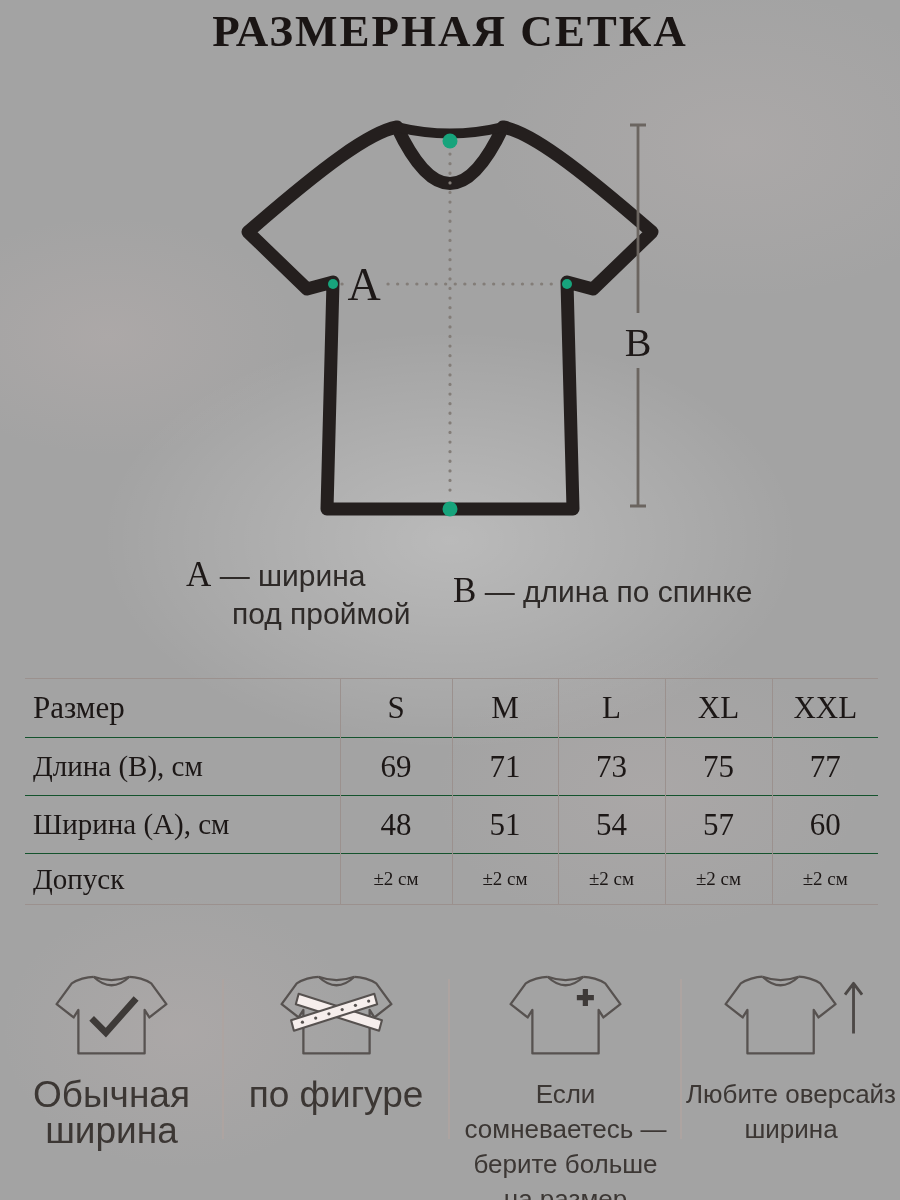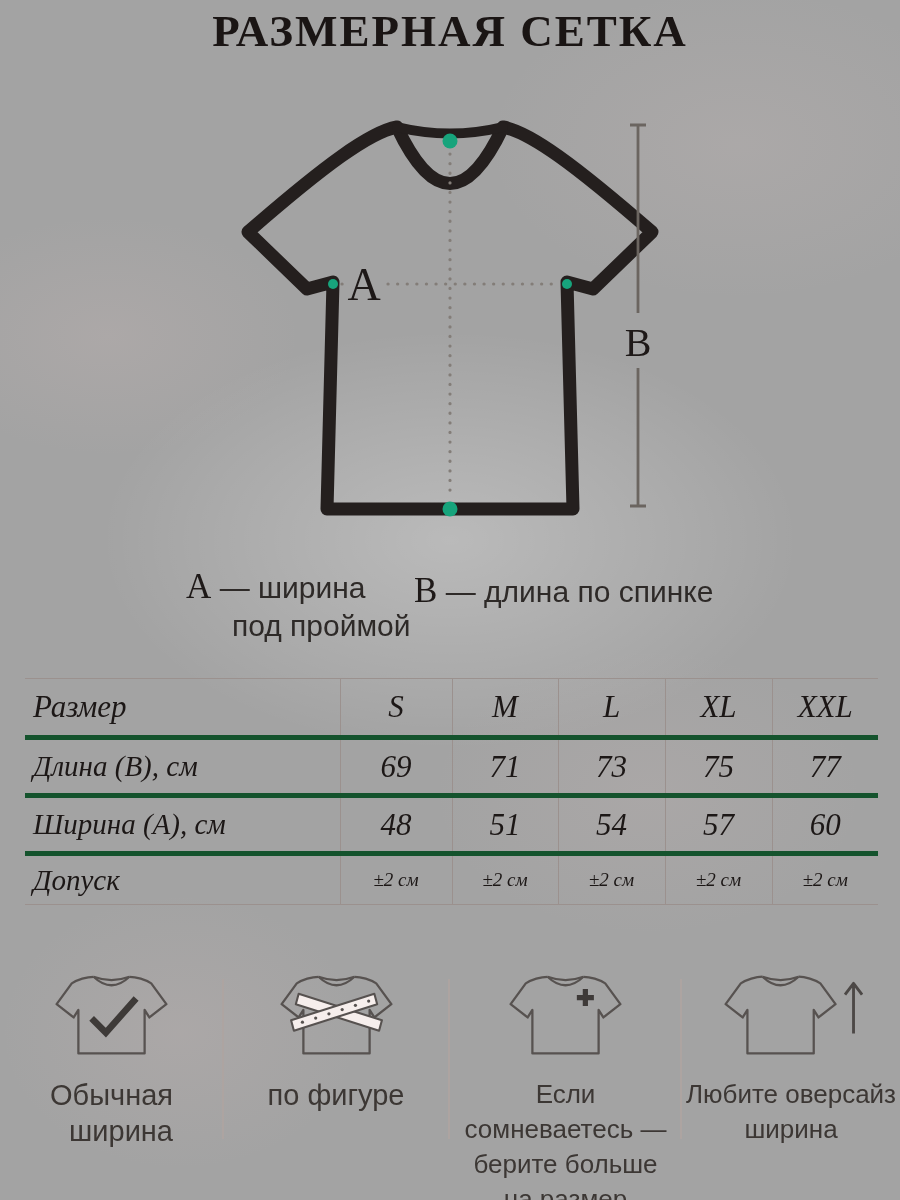--- a/index.html
+++ b/index.html
@@ -29,55 +29,55 @@
     font-weight:600; font-size:45px; letter-spacing:2px;
     color:#1a1514;
   }
 
   .diagram { position:absolute; left:230px; top:100px; width:450px; height:440px; }
   .diagram svg { display:block; width:450px; height:440px; }
   .svg-label { font-family:"Liberation Serif", serif; fill:#1e1918; }
 
   
   .legend { position:absolute; font-size:30px; color:#2e2a28; line-height:38px; }
-  .legend-a { left:186px; top:568px; }
-  .legend-b { left:414px; top:572px; }
+  .legend-a { left:186px; top:556px; }
+  .legend-b { left:453px; top:572px; }
   .lg-letter { font-family:"Liberation Serif", serif; font-size:35px; color:#1e1918; }
   .lg-line2 { margin-left:46px; }
 
   
   .size-table-wrap { position:absolute; left:25px; top:678px; width:853px; }
   table.size-table {
     width:853px; border-collapse:collapse; table-layout:fixed;
     font-family:"Liberation Serif", serif; color:#1c1716;
     border-top:1px solid #9b918e; border-bottom:1px solid #9b918e;
   }
-  table.size-table tr + tr { border-top:5px solid #14532d; }
+  table.size-table tr + tr { border-top:1px solid #14532d; }
   table.size-table th, table.size-table td {
     border-left:1px solid #9b918e; font-weight:normal;
-    text-align:center; vertical-align:middle; padding:0;font-style:italic;
+    text-align:center; vertical-align:middle; padding:0;
   }
   table.size-table th:first-child, table.size-table td:first-child {
     border-left:none; text-align:left; padding-left:8px;
   }
   tr.hdr { height:59px; } tr.hdr th { font-size:31px; }
   tr.r-len, tr.r-wid { height:58px; } tr.r-tol { height:51px; }
   td.lbl { font-size:29px; }
   td.val { font-size:31px; }
   tr.r-tol td.val { font-size:19px; }
 
   
   .fit-guide {
     position:absolute; left:0; top:956px; width:900px; height:240px;
     display:grid; grid-template-columns:223px 226px 233px 218px;
   }
   .fit-item { text-align:center; }
   .fit-icon { height:108px; padding-top:13px; display:flex; justify-content:center; align-items:flex-start; }
   .fit-caption { display:inline-block; margin-top:13px; color:#3c3734; }
-  .cap-left { text-align:right; font-size:29px; line-height:36px; }
+  .cap-left { text-align:center; font-size:37px; line-height:36px; }
   .cap-center { text-align:center; font-size:26px; line-height:35px; }
   .fit-divider { position:absolute; top:23px; width:2px; height:160px; background:#ada4a1; }
   .fd-1 { left:222px; } .fd-2 { left:448px; } .fd-3 { left:680px; }
 </style>
 </head>
 <body>
 
 <div class="page">
 
   <div class="page-title">РАЗМЕРНАЯ СЕТКА</div>

